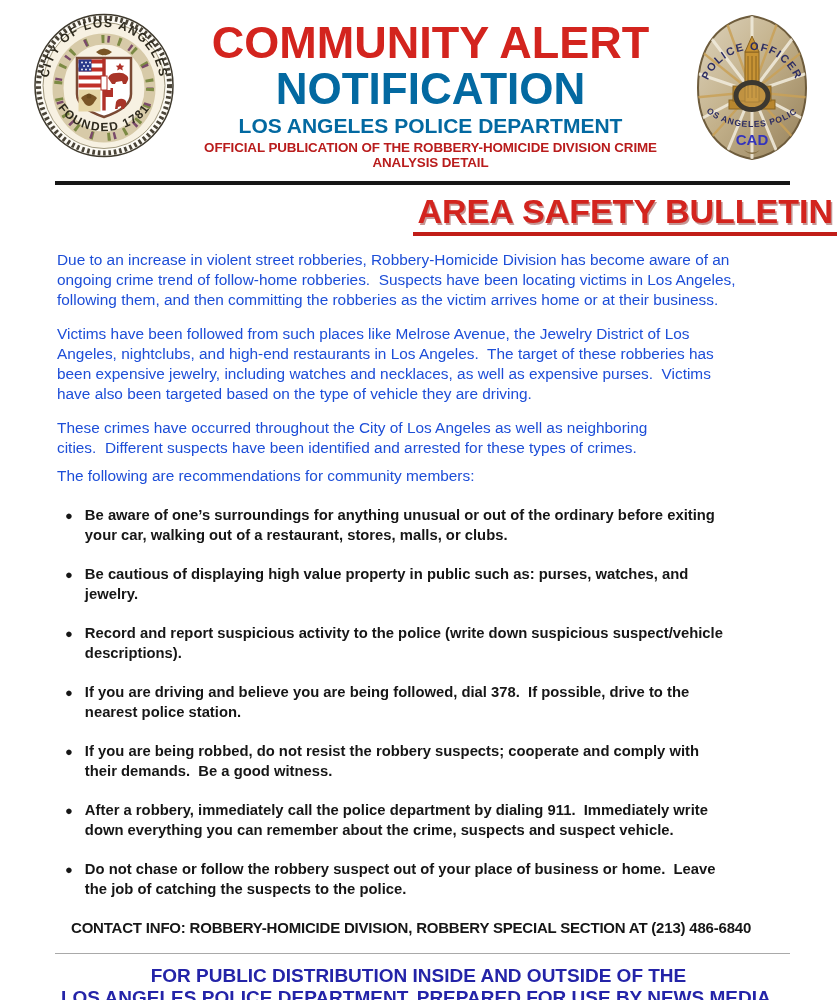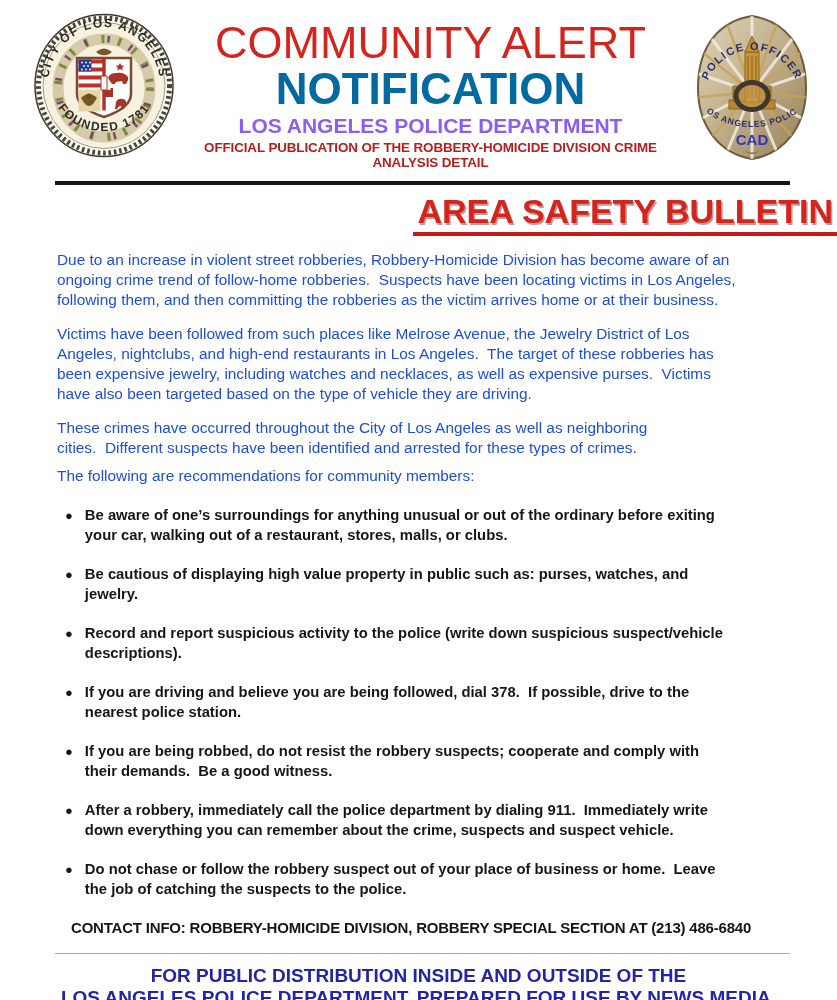--- a/index.html
+++ b/index.html
@@ -12,28 +12,28 @@
     overflow: hidden;
   }
   .page { width: 837px; height: 1000px; padding-top: 12px; }
 
   
   .header { display: flex; align-items: flex-start; padding: 0 18px 0 32px; }
   .seal-wrap { width: 144px; flex: 0 0 144px; }
   .badge-wrap { width: 134px; flex: 0 0 134px; padding-top: 0px; }
   .header-text { flex: 1; text-align: center; padding-top: 8px; }
   .h-title {
-    color: #d3241e; font-weight: normal; font-size: 45px; line-height: 46px;
+    color: #d3241e; font-weight: bold; font-size: 45px; line-height: 46px;
     letter-spacing: 0px;
   }
   .h-sub {
     color: #0369a1; font-weight: bold; font-size: 44px; line-height: 42px; margin-top: 2px;
   }
   .h-dept {
-    color: #8b5cf6; font-weight: bold; font-size: 21px; line-height: 23px; margin-top: 4px;
+    color: #0369a1; font-weight: bold; font-size: 21px; line-height: 23px; margin-top: 4px;
   }
   .h-pub {
     color: #b91c1c; font-weight: bold; font-size: 13.4px; line-height: 15px; margin-top: 3px;
     letter-spacing: -0.1px;
   }
 
   
   .rule-black { height: 4px; background: #161616; margin: 11px 47px 0 55px; }
   .rule-thin  { height: 1px; background: #a9a9a9; margin: 17px 47px 0 55px; }
 

